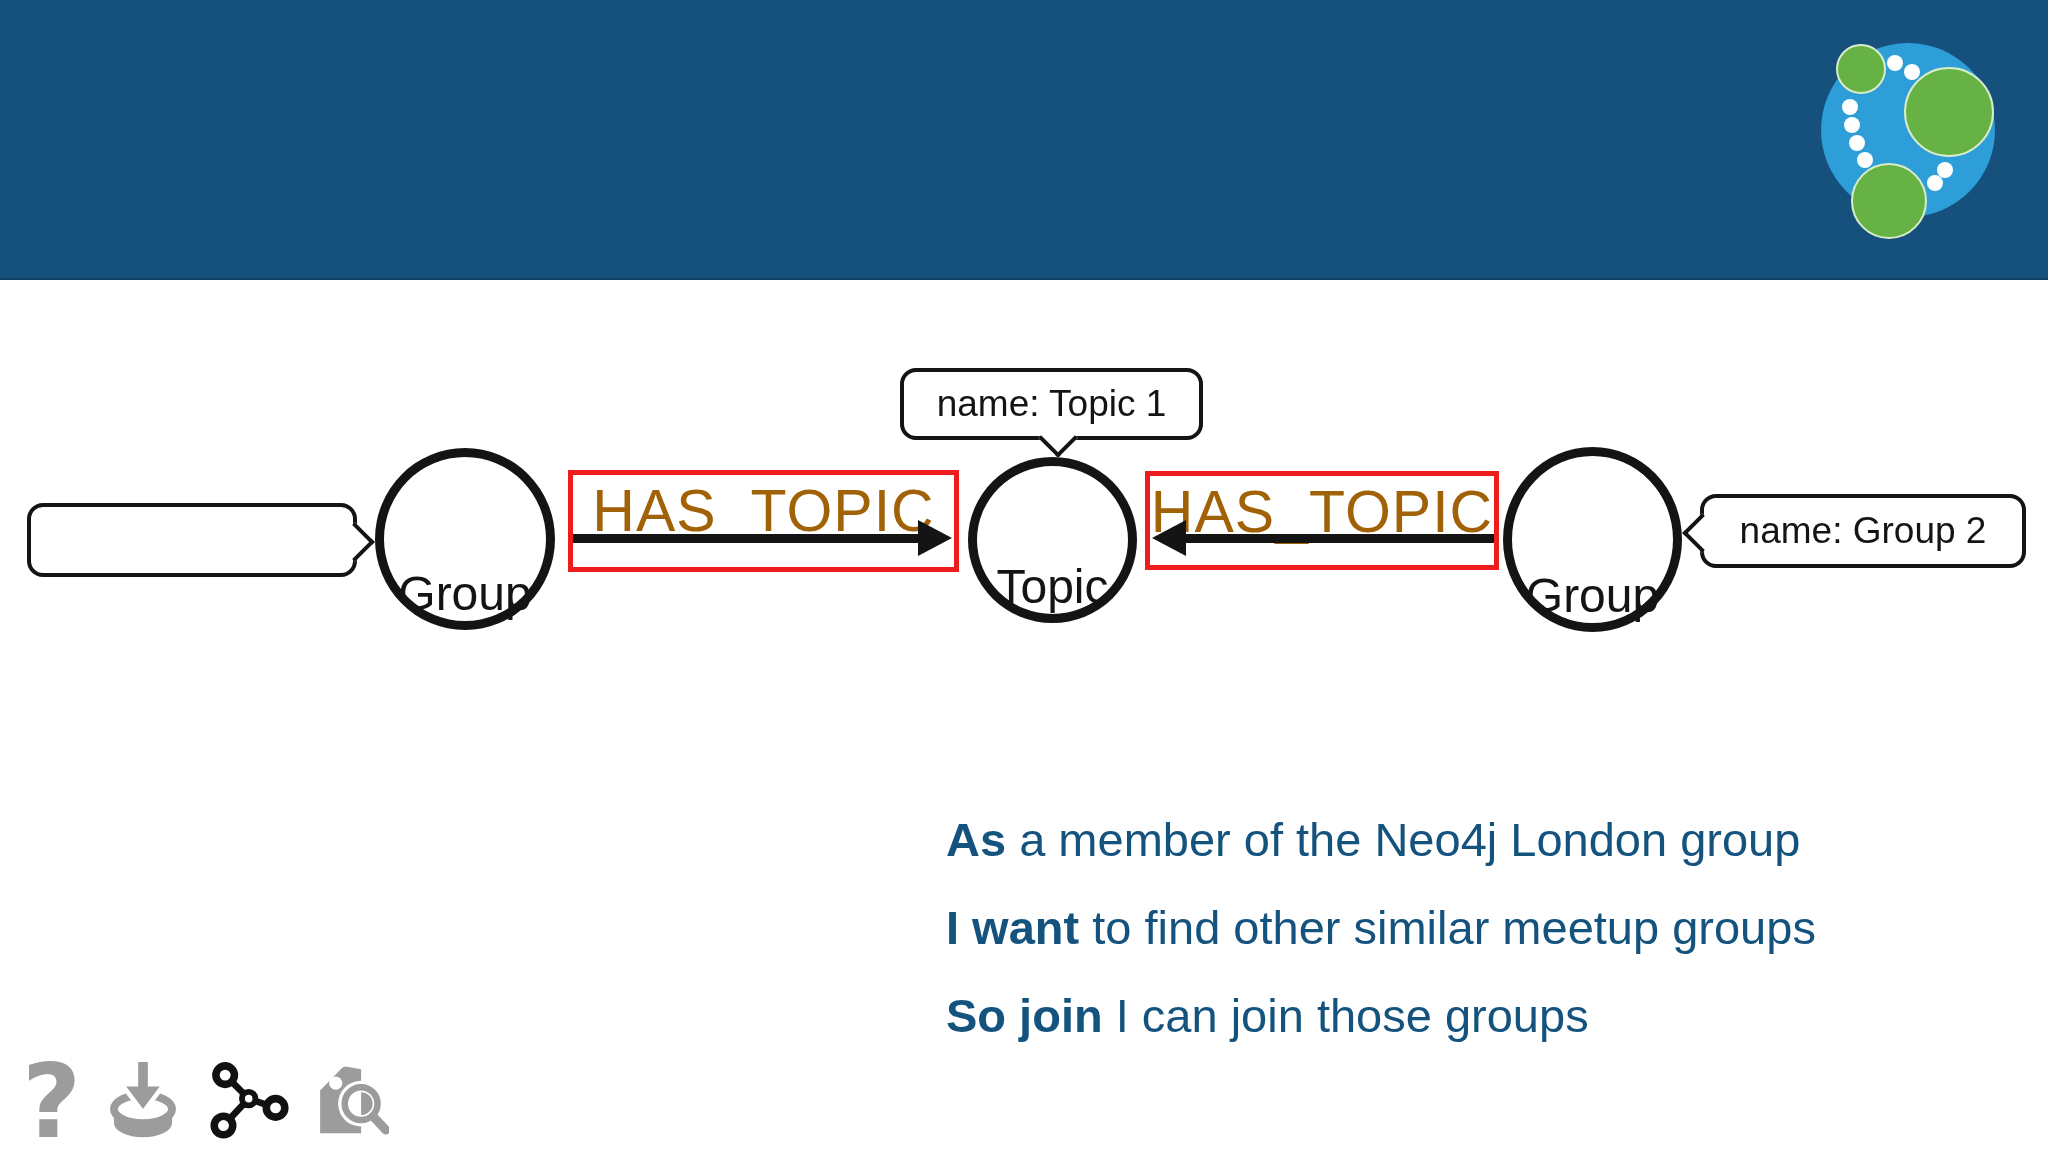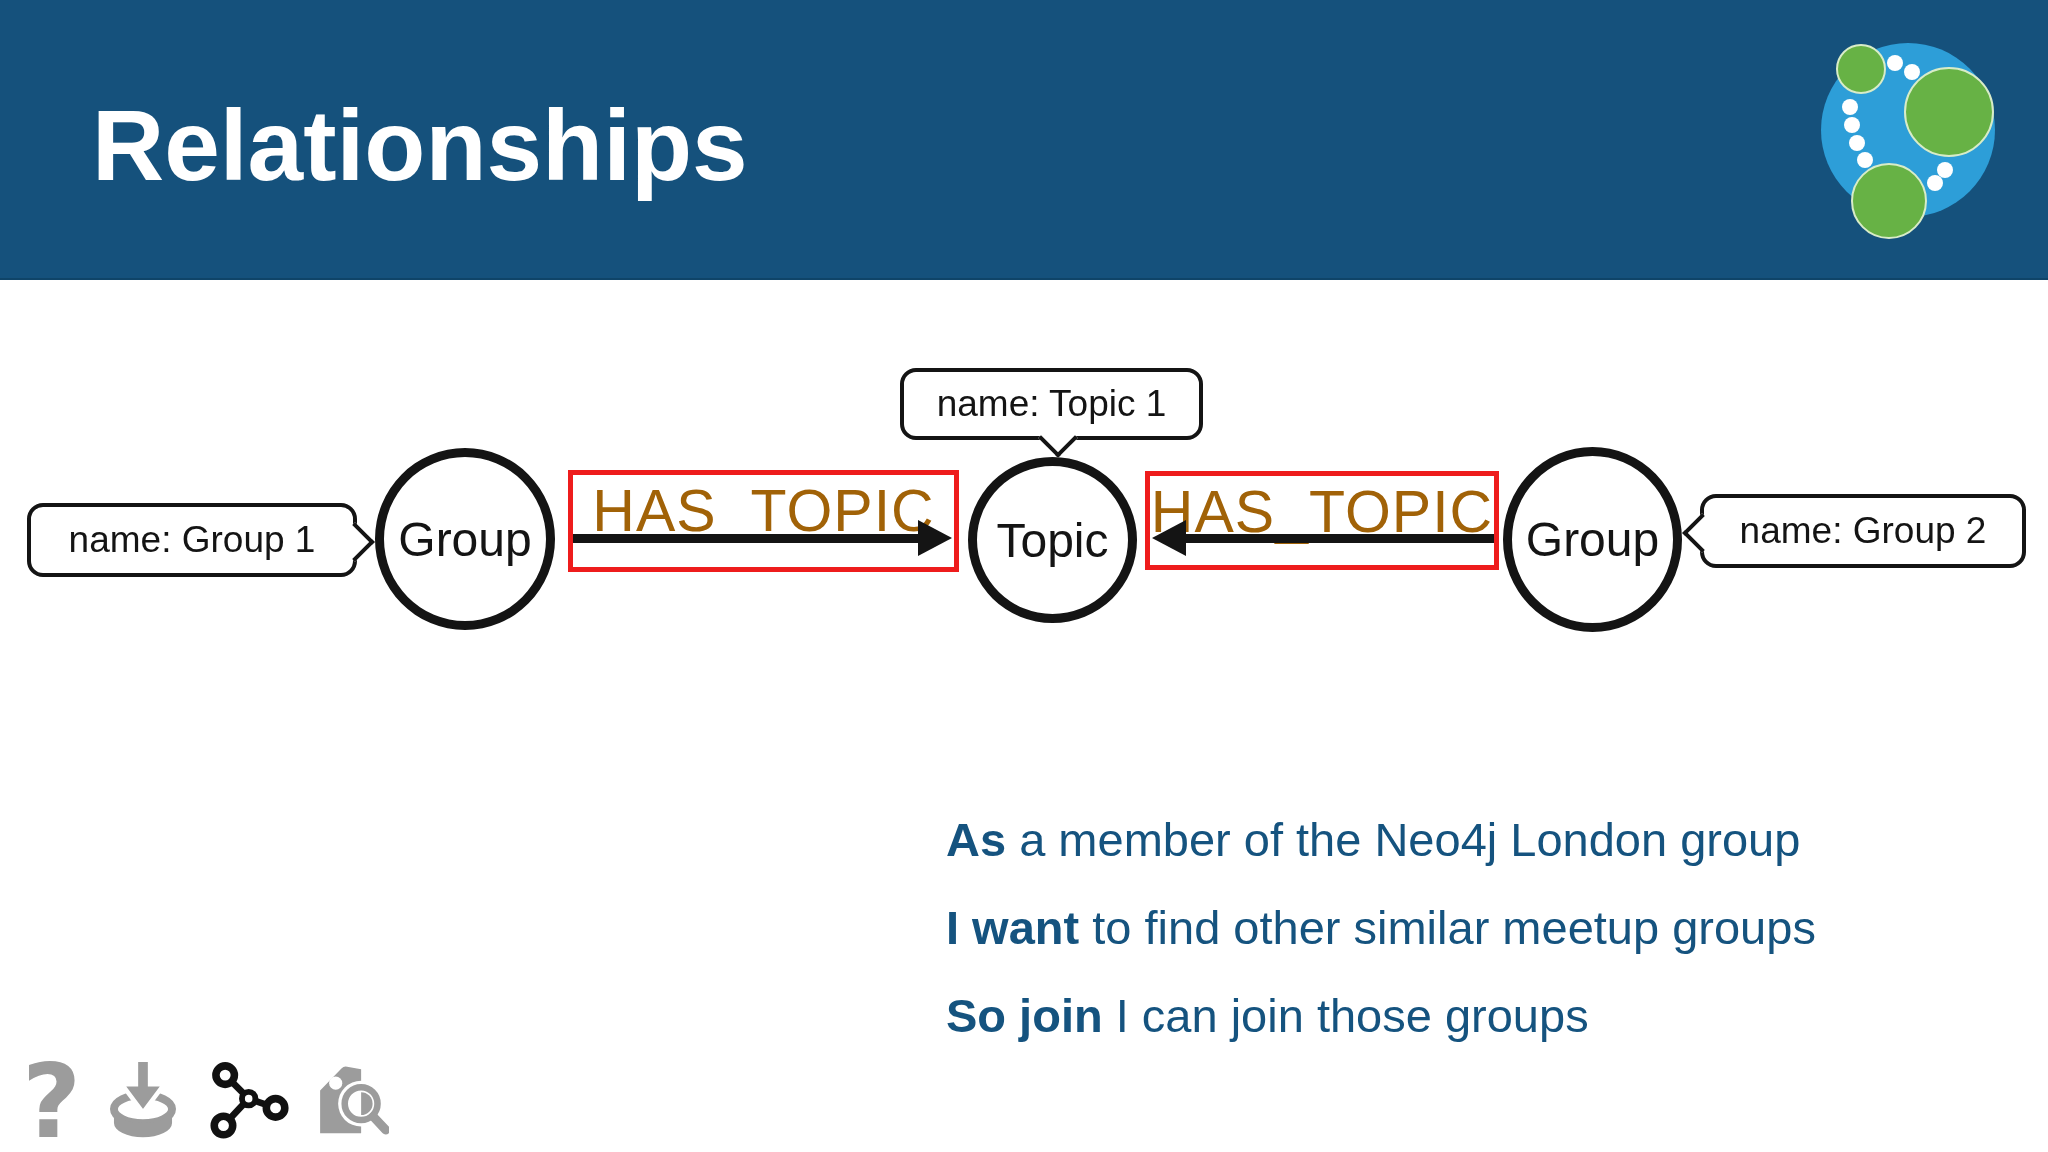--- a/index.html
+++ b/index.html
@@ -28,21 +28,21 @@
     font-size:37px; color:#141414; z-index:3; white-space:nowrap;
   }
   .ptr { position:absolute; width:24px; height:24px; background:#fff; transform:rotate(45deg); }
   .ptr-right { right:-16px; top:50%; margin-top:-12px; border-top:4px solid #141414; border-right:4px solid #141414; }
   .ptr-left  { left:-16px;  top:50%; margin-top:-12px; border-left:4px solid #141414; border-bottom:4px solid #141414; }
   .ptr-down  { bottom:-16px; border-bottom:4px solid #141414; border-right:4px solid #141414; }
 
   .node {
     position:absolute; border:9px solid #141414; border-radius:50%;
     background:#fff; box-sizing:border-box; z-index:2;
-    display:flex; align-items:center; justify-content:center;
+    display:flex; align-items:flex-end; justify-content:center;
     font-size:48px; color:#141414;
   }
   .node-group1 { left:375px; top:448px; width:180px; height:182px; }
   .node-topic  { left:968px; top:457px; width:169px; height:166px; }
   .node-group2 { left:1503px; top:447px; width:179px; height:185px; }
 
   .rel {
     position:absolute; border:5px solid #ee1c1c; background:#fff;
     box-sizing:border-box; z-index:1;
   }
@@ -83,21 +83,20 @@
     font-size:102px; line-height:88px; font-weight:bold; color:#9c9c9c;
     font-family:"DejaVu Sans", sans-serif;
   }
 </style>
 </head>
 <body>
 
 <div class="slide">
 
   <div class="header">
-    <h1 class="page-title">Relationships</h1>
     <svg class="logo" width="248" height="260" viewBox="0 0 248 260">
       <circle cx="118" cy="130" r="87" fill="#2d9ed8"></circle>
       <g fill="#ffffff">
         <circle cx="105" cy="63" r="8"></circle>
         <circle cx="122" cy="72" r="8"></circle>
         <circle cx="60" cy="107" r="8"></circle>
         <circle cx="62" cy="125" r="8"></circle>
         <circle cx="67" cy="143" r="8"></circle>
         <circle cx="75" cy="160" r="8"></circle>
         <circle cx="155" cy="170" r="8"></circle>
@@ -107,21 +106,20 @@
         <circle cx="71" cy="69" r="24"></circle>
         <circle cx="159" cy="112" r="44"></circle>
         <circle cx="99" cy="201" r="37"></circle>
       </g>
     </svg>
   </div>
 
   <div>
 
     <div class="bubble bubble-group1">
-      <span>name: Group 1</span>
       <i class="ptr ptr-right"></i>
     </div>
 
     <div class="node node-group1">
       <span>Group</span>
     </div>
 
     <div class="rel rel-1">
       <span class="rel-label">HAS_TOPIC</span>
       <i class="shaft"></i>

